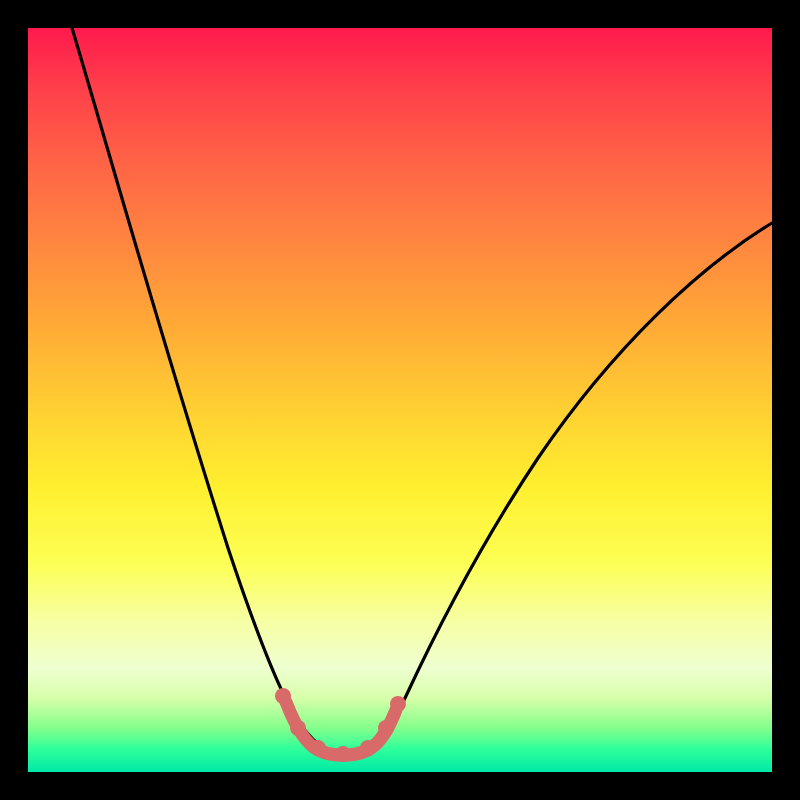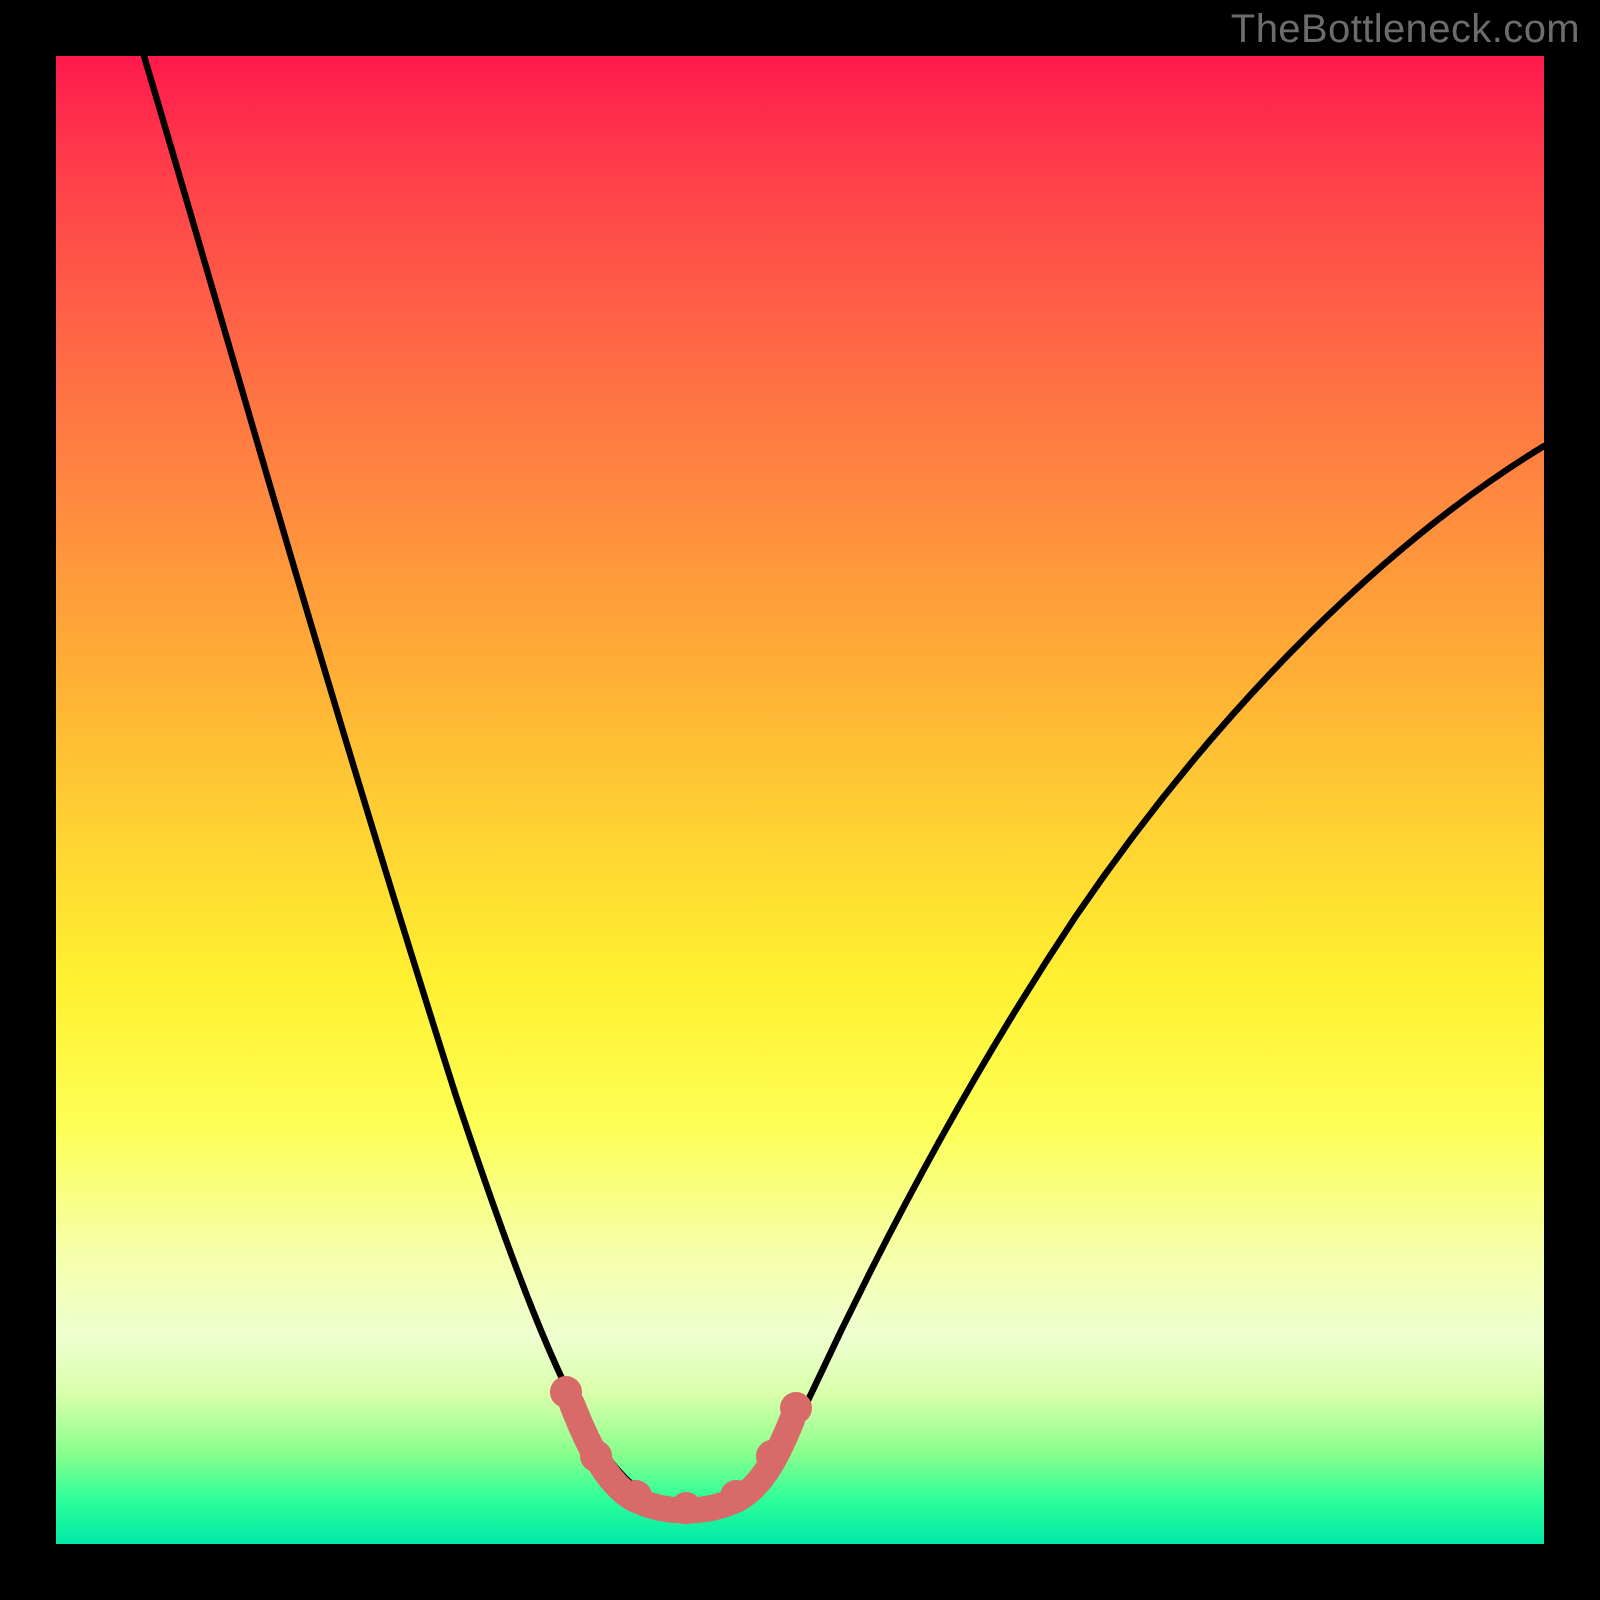--- a/index.html
+++ b/index.html
@@ -82,14 +82,13 @@
 
       <circle cx="255" cy="668" r="8" fill="#d86a6a"></circle>
       <circle cx="270" cy="700" r="8" fill="#d86a6a"></circle>
       <circle cx="290" cy="720" r="8" fill="#d86a6a"></circle>
       <circle cx="315" cy="726" r="8" fill="#d86a6a"></circle>
       <circle cx="340" cy="720" r="8" fill="#d86a6a"></circle>
       <circle cx="358" cy="700" r="8" fill="#d86a6a"></circle>
       <circle cx="370" cy="676" r="8" fill="#d86a6a"></circle>
     </svg>
   </div>
-  <div class="watermark">TheBottleneck.com</div>
 </div>
 
 </body></html>

